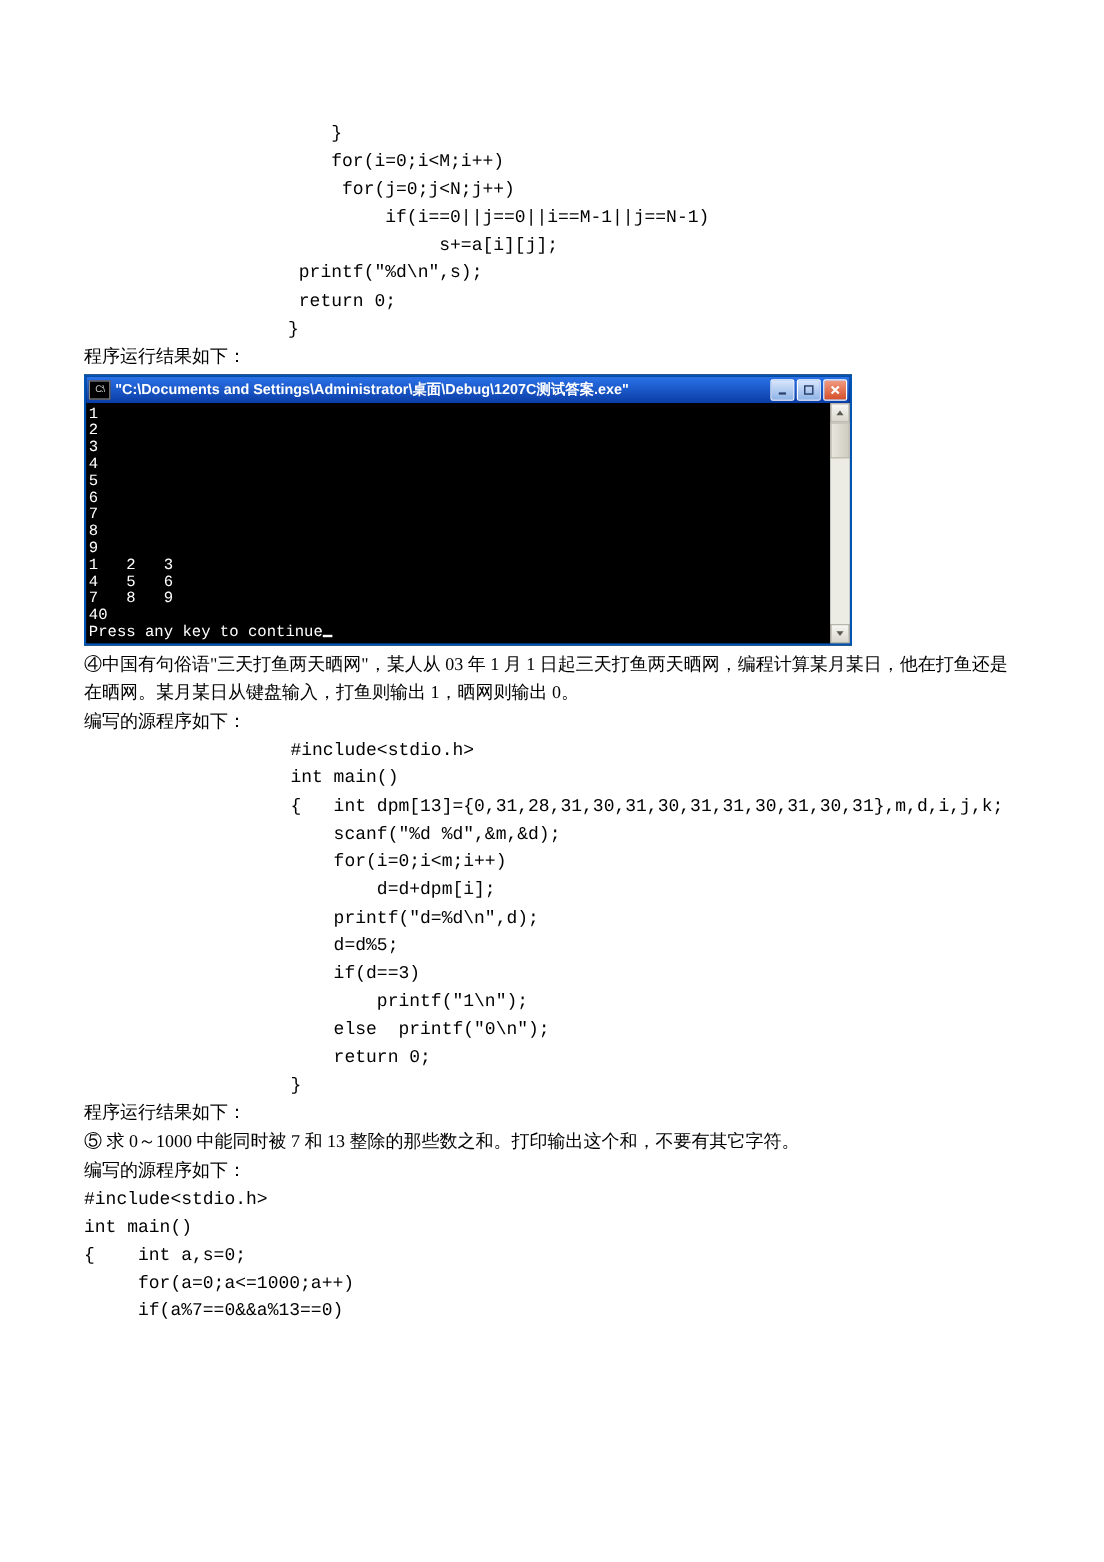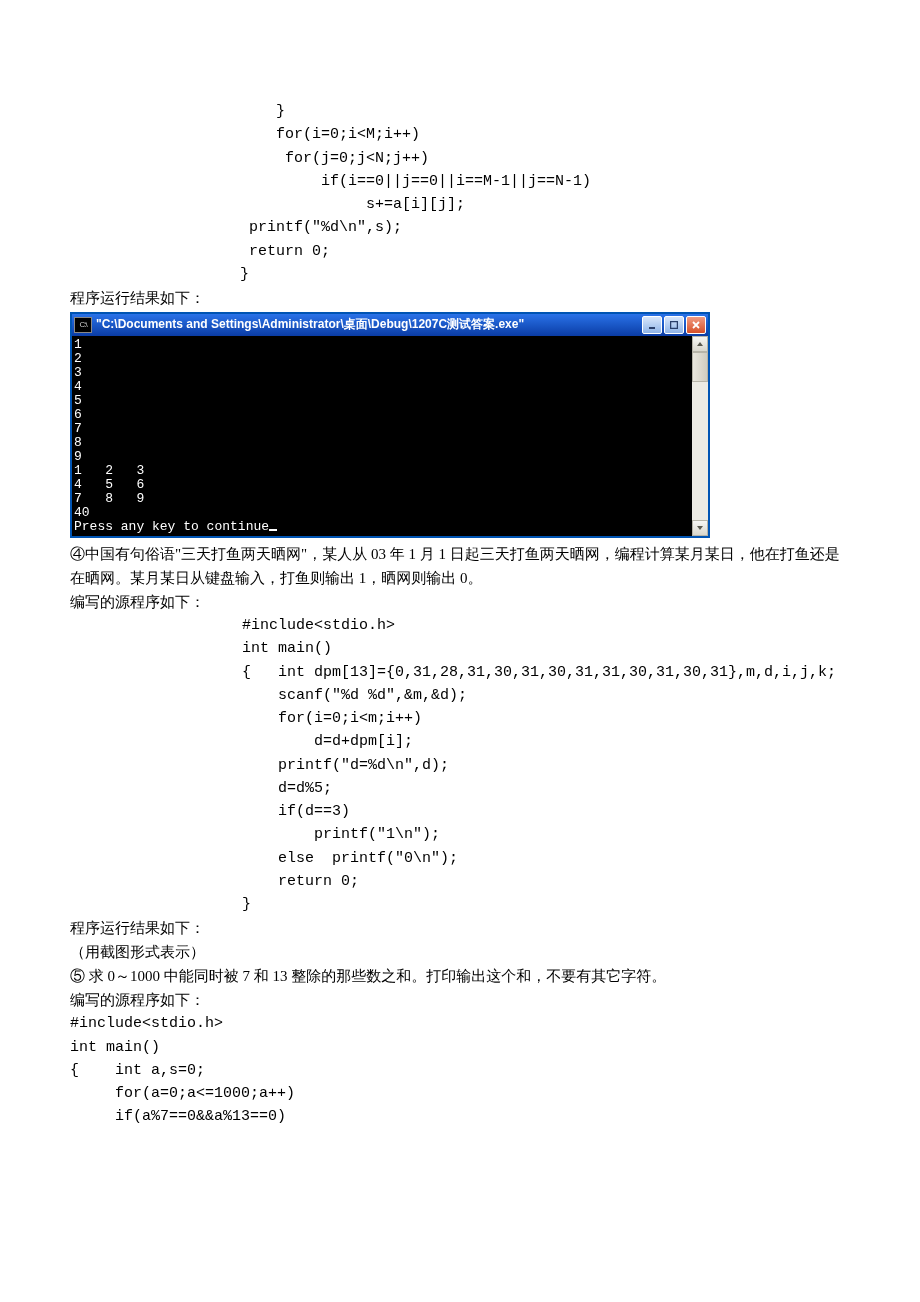--- a/index.html
+++ b/index.html
@@ -218,21 +218,20 @@
             for(i=0;i&lt;m;i++)
                 d=d+dpm[i];
             printf("d=%d\n",d);
             d=d%5;
             if(d==3)
                 printf("1\n");
             else  printf("0\n");
             return 0;
         }</div>
   <div class="text-line">程序运行结果如下：</div>
-  <div class="text-line">  （用截图形式表示）</div>
   <div class="text-line"> ⑤ 求 0～1000 中能同时被 7 和 13 整除的那些数之和。打印输出这个和，不要有其它字符。</div>
   <div class="text-line">编写的源程序如下：</div>
   <div class="code-block indent-base">#include&lt;stdio.h&gt;
 int main()
 {    int a,s=0;
      for(a=0;a&lt;=1000;a++)
      if(a%7==0&amp;&amp;a%13==0)</div>
 
 </div>
 

